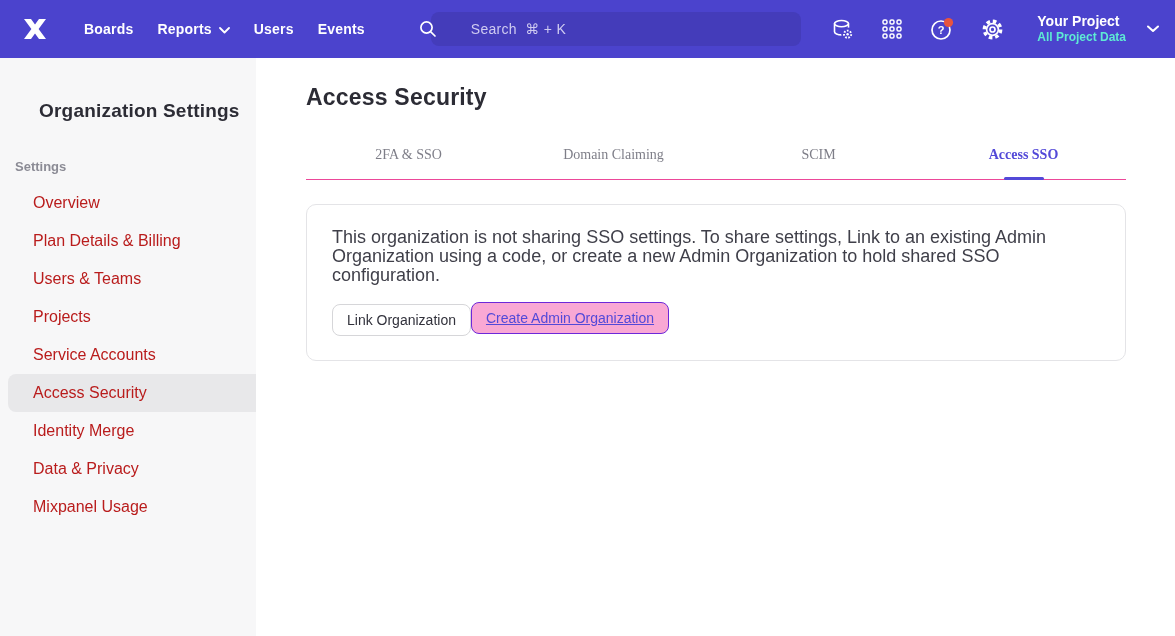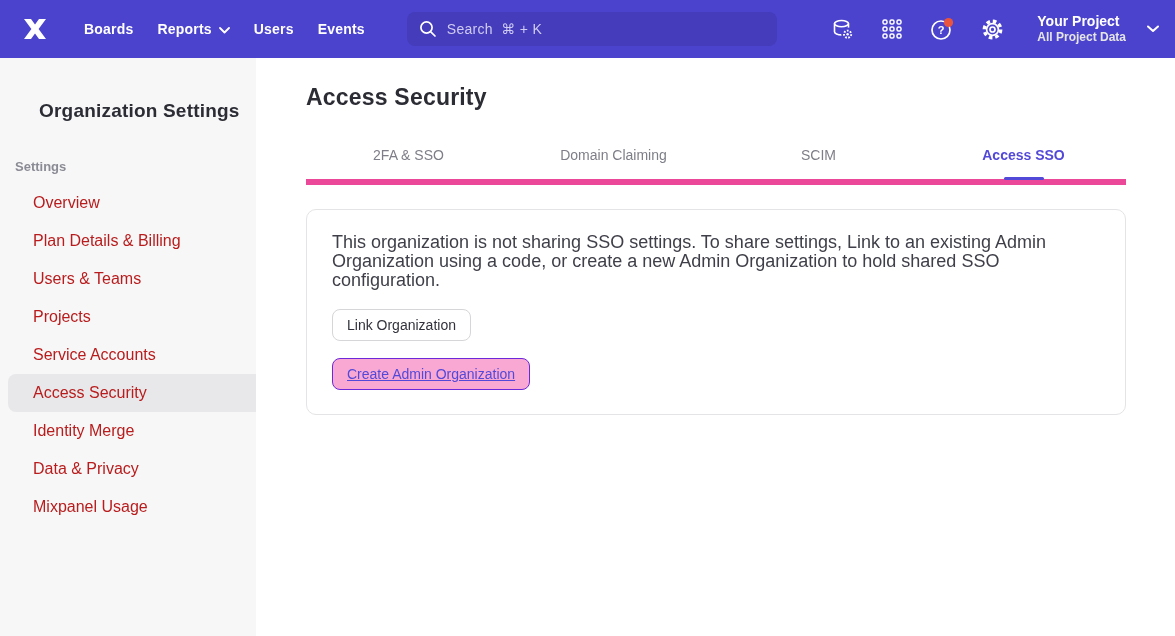--- a/index.html
+++ b/index.html
@@ -12,61 +12,61 @@
             background:#4b43cd; display:flex; align-items:center; padding:0 16px; }
   .logo-box { width:34px; height:30px; margin-left:2px; display:flex; align-items:center; justify-content:center; cursor:pointer; }
   .nav-items { display:flex; align-items:center; margin-left:32px; gap:24px; }
   .nav-item { color:#fff; font-size:14px; font-weight:600; letter-spacing:.2px; cursor:pointer;
               display:flex; align-items:center; gap:7px; }
   .nav-item svg { margin-top:2px; }
 
   .search-wrap { position:relative; margin-left:42px; width:370px; height:34px; }
   .search-input { width:100%; height:100%; background:#443cba; border:none; border-radius:8px;
                   padding:0 12px 0 40px; color:#fff; font-size:14px; letter-spacing:.3px;
-                  font-family:"Liberation Sans","DejaVu Sans",sans-serif; outline:none; }
+                  font-family:"Liberation Sans","DejaVu Sans",sans-serif; outline:none;margin-left:24px; }
   .search-input::placeholder { color:#cfcbf1; opacity:1; }
   .search-icon { position:absolute; left:12px; top:8px; pointer-events:none; }
 
   .nav-right { display:flex; align-items:center; margin-left:auto; gap:24px; }
   .icon-btn { width:26px; height:26px; display:flex; align-items:center; justify-content:center; cursor:pointer; position:relative; }
 
   .project-picker { display:flex; align-items:center; gap:21px; margin-left:8px; cursor:pointer; }
   .project-texts { display:flex; flex-direction:column; align-items:flex-start; line-height:1.25; }
   .project-name { color:#fff; font-size:14px; font-weight:700; }
-  .project-scope { color:#e5e5e5; font-size:12px; font-weight:600; }
+  .project-scope { color:#5eead4; font-size:12px; font-weight:600; }
 
   
   .sidebar { position:absolute; top:58px; left:0; width:277px; height:578px;
              background:#f7f7f8; border-right:1px solid #e5e5e8; }
   .sidebar-title { margin:42px 0 0 39px; font-size:19px; font-weight:700; color:#2c2c35; letter-spacing:.2px; }
   .sidebar-section { margin:37px 0 10px 15px; font-size:13px; font-weight:600; color:#8b8b95; }
   .sidebar-list { list-style:none; padding:0 10px 0 8px; }
   .sidebar-item { height:38px; display:flex; align-items:center; padding-left:25px;
                   font-size:16px; color:#b91c1c; border-radius:8px; cursor:pointer; }
   .sidebar-item.active { background:#e8e8ea; }
 
   
   .main { position:absolute; top:58px; left:256px; width:919px; height:578px; background:#fff; }
   .page-title { margin:26px 0 0 50px; font-size:23px; font-weight:700; color:#2c2c35; letter-spacing:.2px; }
 
-  .tabs { display:flex; margin:26px 0 0 50px; width:820px; border-bottom:6px solid #ec4899; }
+  .tabs { display:flex; margin:26px 0 0 50px; width:820px; border-bottom:1px solid #ec4899;font-family:Liberation Serif, serif; }
   .tab { flex:1; text-align:center; padding:10px 0 16px 0; font-size:14px; color:#7e7e88;
          position:relative; cursor:pointer; }
   .tab.active { color:#5349d8; font-weight:700; }
   .tab-underline { position:absolute; left:50%; transform:translateX(-50%); bottom:-1px;
                    width:40px; height:3px; border-radius:2px; background:#5349d8; }
 
   .card { margin:24px 0 0 50px; width:820px; border:1px solid #e4e4e7; border-radius:10px;
           background:#fff; padding:23px 25px 24px 25px; }
   .card-desc { font-size:18px; line-height:19px; color:#3f3f49; max-width:766px; }
   .btn { display:inline-block; font-size:14px; border-radius:8px; padding:7px 14px; cursor:pointer;
          font-family:"Liberation Sans","DejaVu Sans",sans-serif; }
   .btn-secondary { margin-top:19px; background:#fff; border:1px solid #d6d6d9; color:#32323c; }
   .btn-tinted { margin-top:17px; background:#f9a8d4; border:1px solid #6d28d9; color:#5349d8; font-weight:500;text-decoration:underline; }
-  .btn-row { display:flex; flex-direction:column; align-items:flex-start; }
+  .btn-row { display:flex; flex-direction:row; align-items:flex-start; }
 </style>
 </head>
 <body>
 
 <div class="page">
 
   <header class="topnav">
     <div class="logo-box">
       <svg width="26" height="22" viewBox="0 0 26 22">
         <path d="M2 1 L9 1 L13 6.5 L17 1 L24 1 L16.6 11 L24 21 L17 21 L13 15.5 L9 21 L2 21 L9.4 11 Z" fill="#ffffff"></path>

